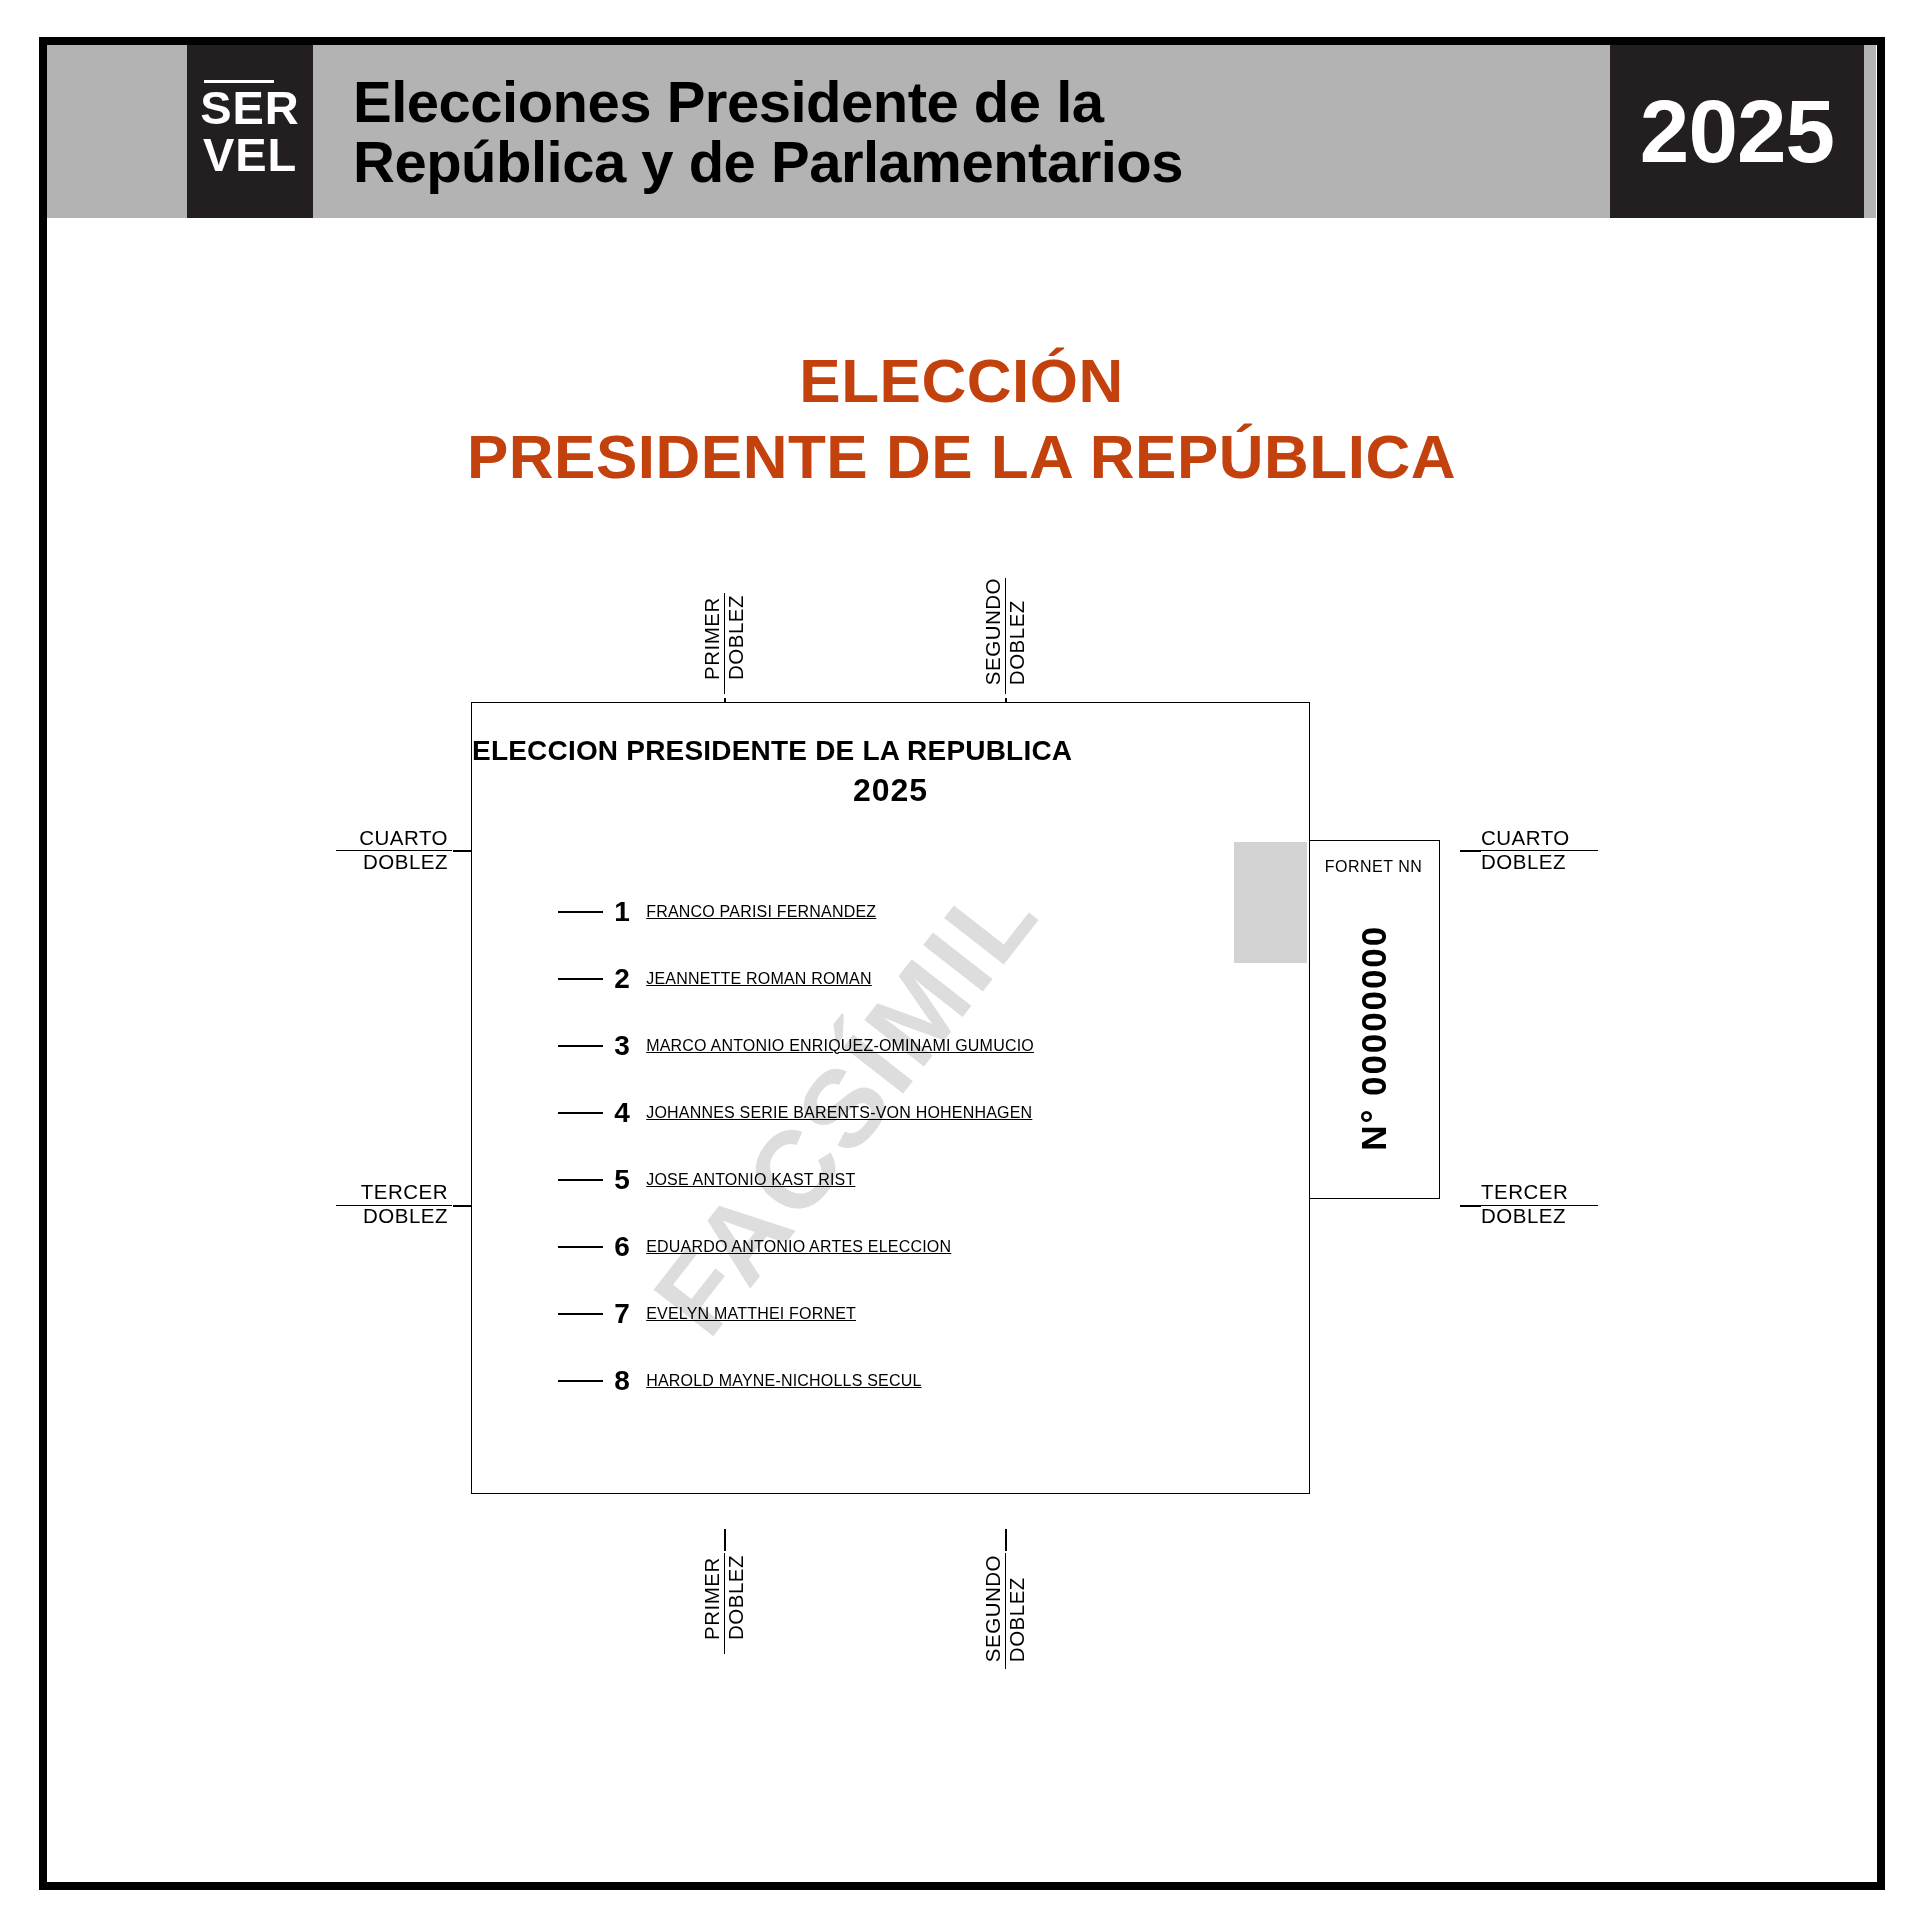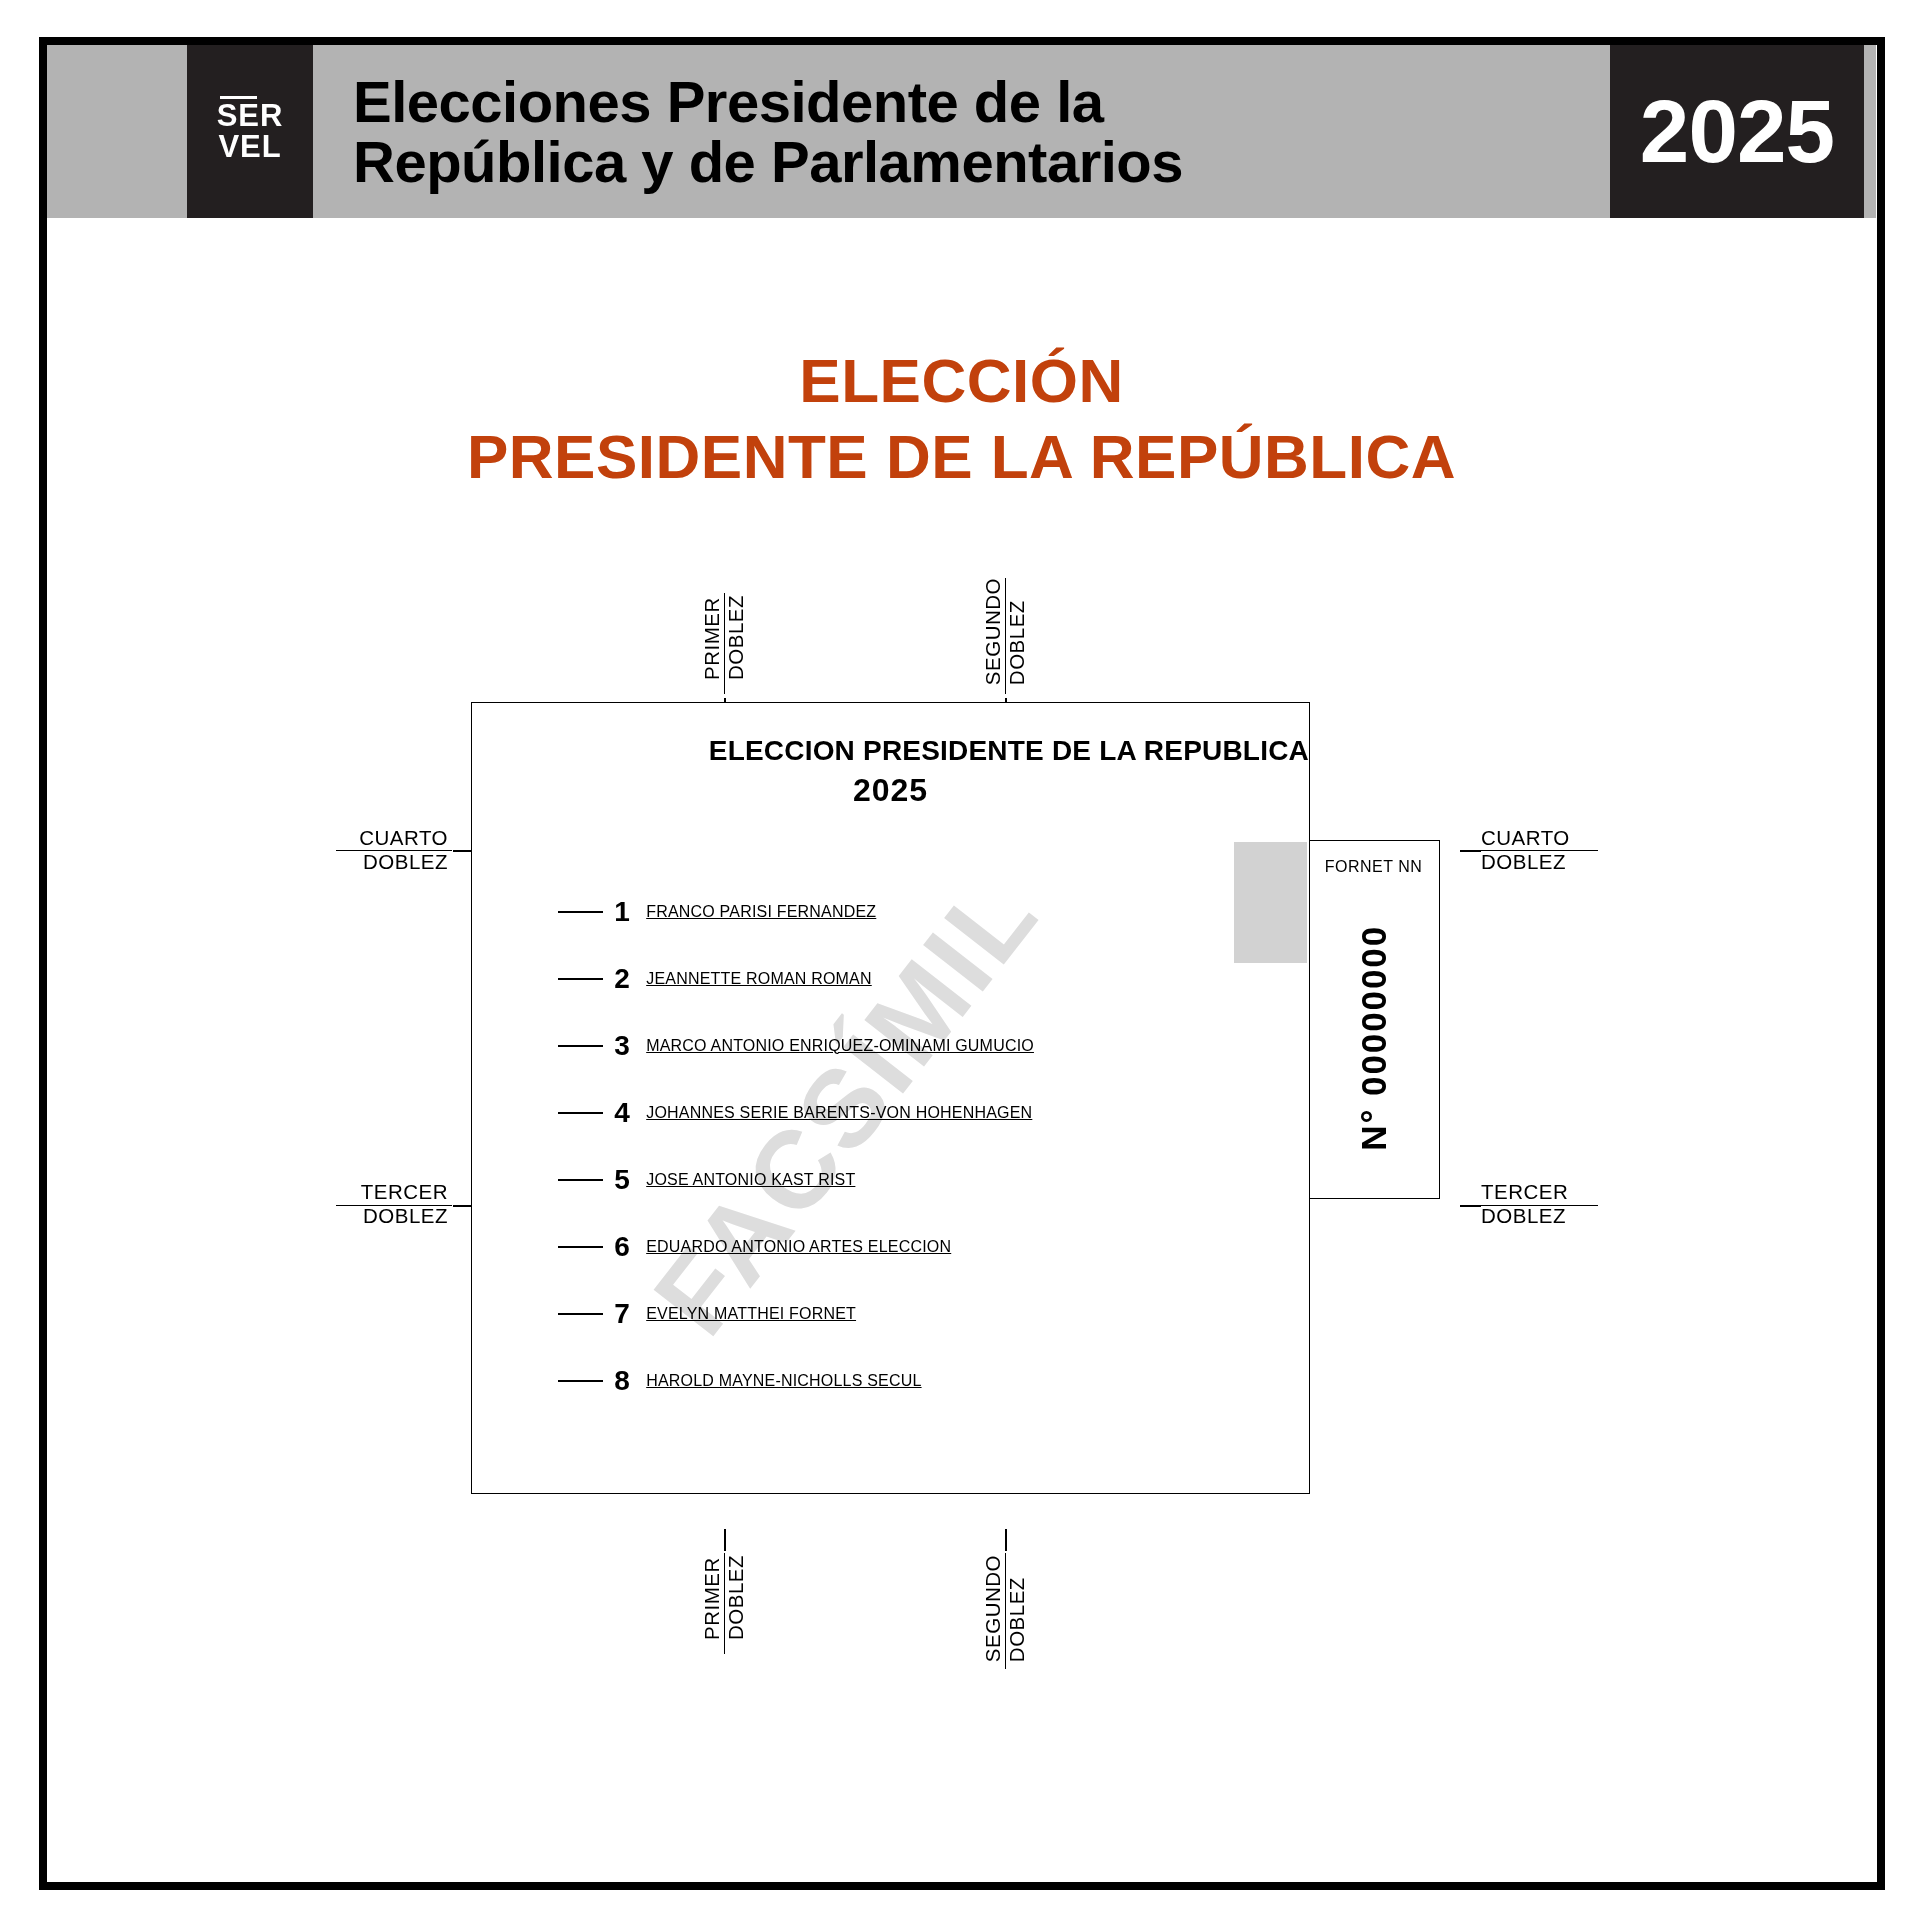--- a/index.html
+++ b/index.html
@@ -43,21 +43,21 @@
     width: 126px;
     margin-left: 140px;
     background: #231f20;
     color: #ffffff;
     display: flex;
     flex-direction: column;
     align-items: center;
     justify-content: center;
     line-height: 0.98;
     font-weight: bold;
-    font-size: 31px;
+    font-size: 47px;
     letter-spacing: 0.9px;
     flex: 0 0 auto;
   }
   .servel-logo .ln1 { position: relative; }
   .servel-logo .ln1::before {
     content: "";
     position: absolute;
     left: 3.7px; right: 26px; top: -5.6px;
     border-top: 3.7px solid #ffffff;
   }
@@ -165,21 +165,21 @@
     width: 73px;
     height: 121px;
     background: #d2d2d2;
   }
 
   .ballot-heading {
     position: absolute;
     top: 32px;
     left: 0;
     width: 837px;
-    text-align: right;
+    text-align: left;
     font-size: 28px;
     font-weight: bold;
     letter-spacing: 0.2px;
   }
   .ballot-year {
     position: absolute;
     top: 69px;
     left: 0;
     width: 837px;
     text-align: center;

